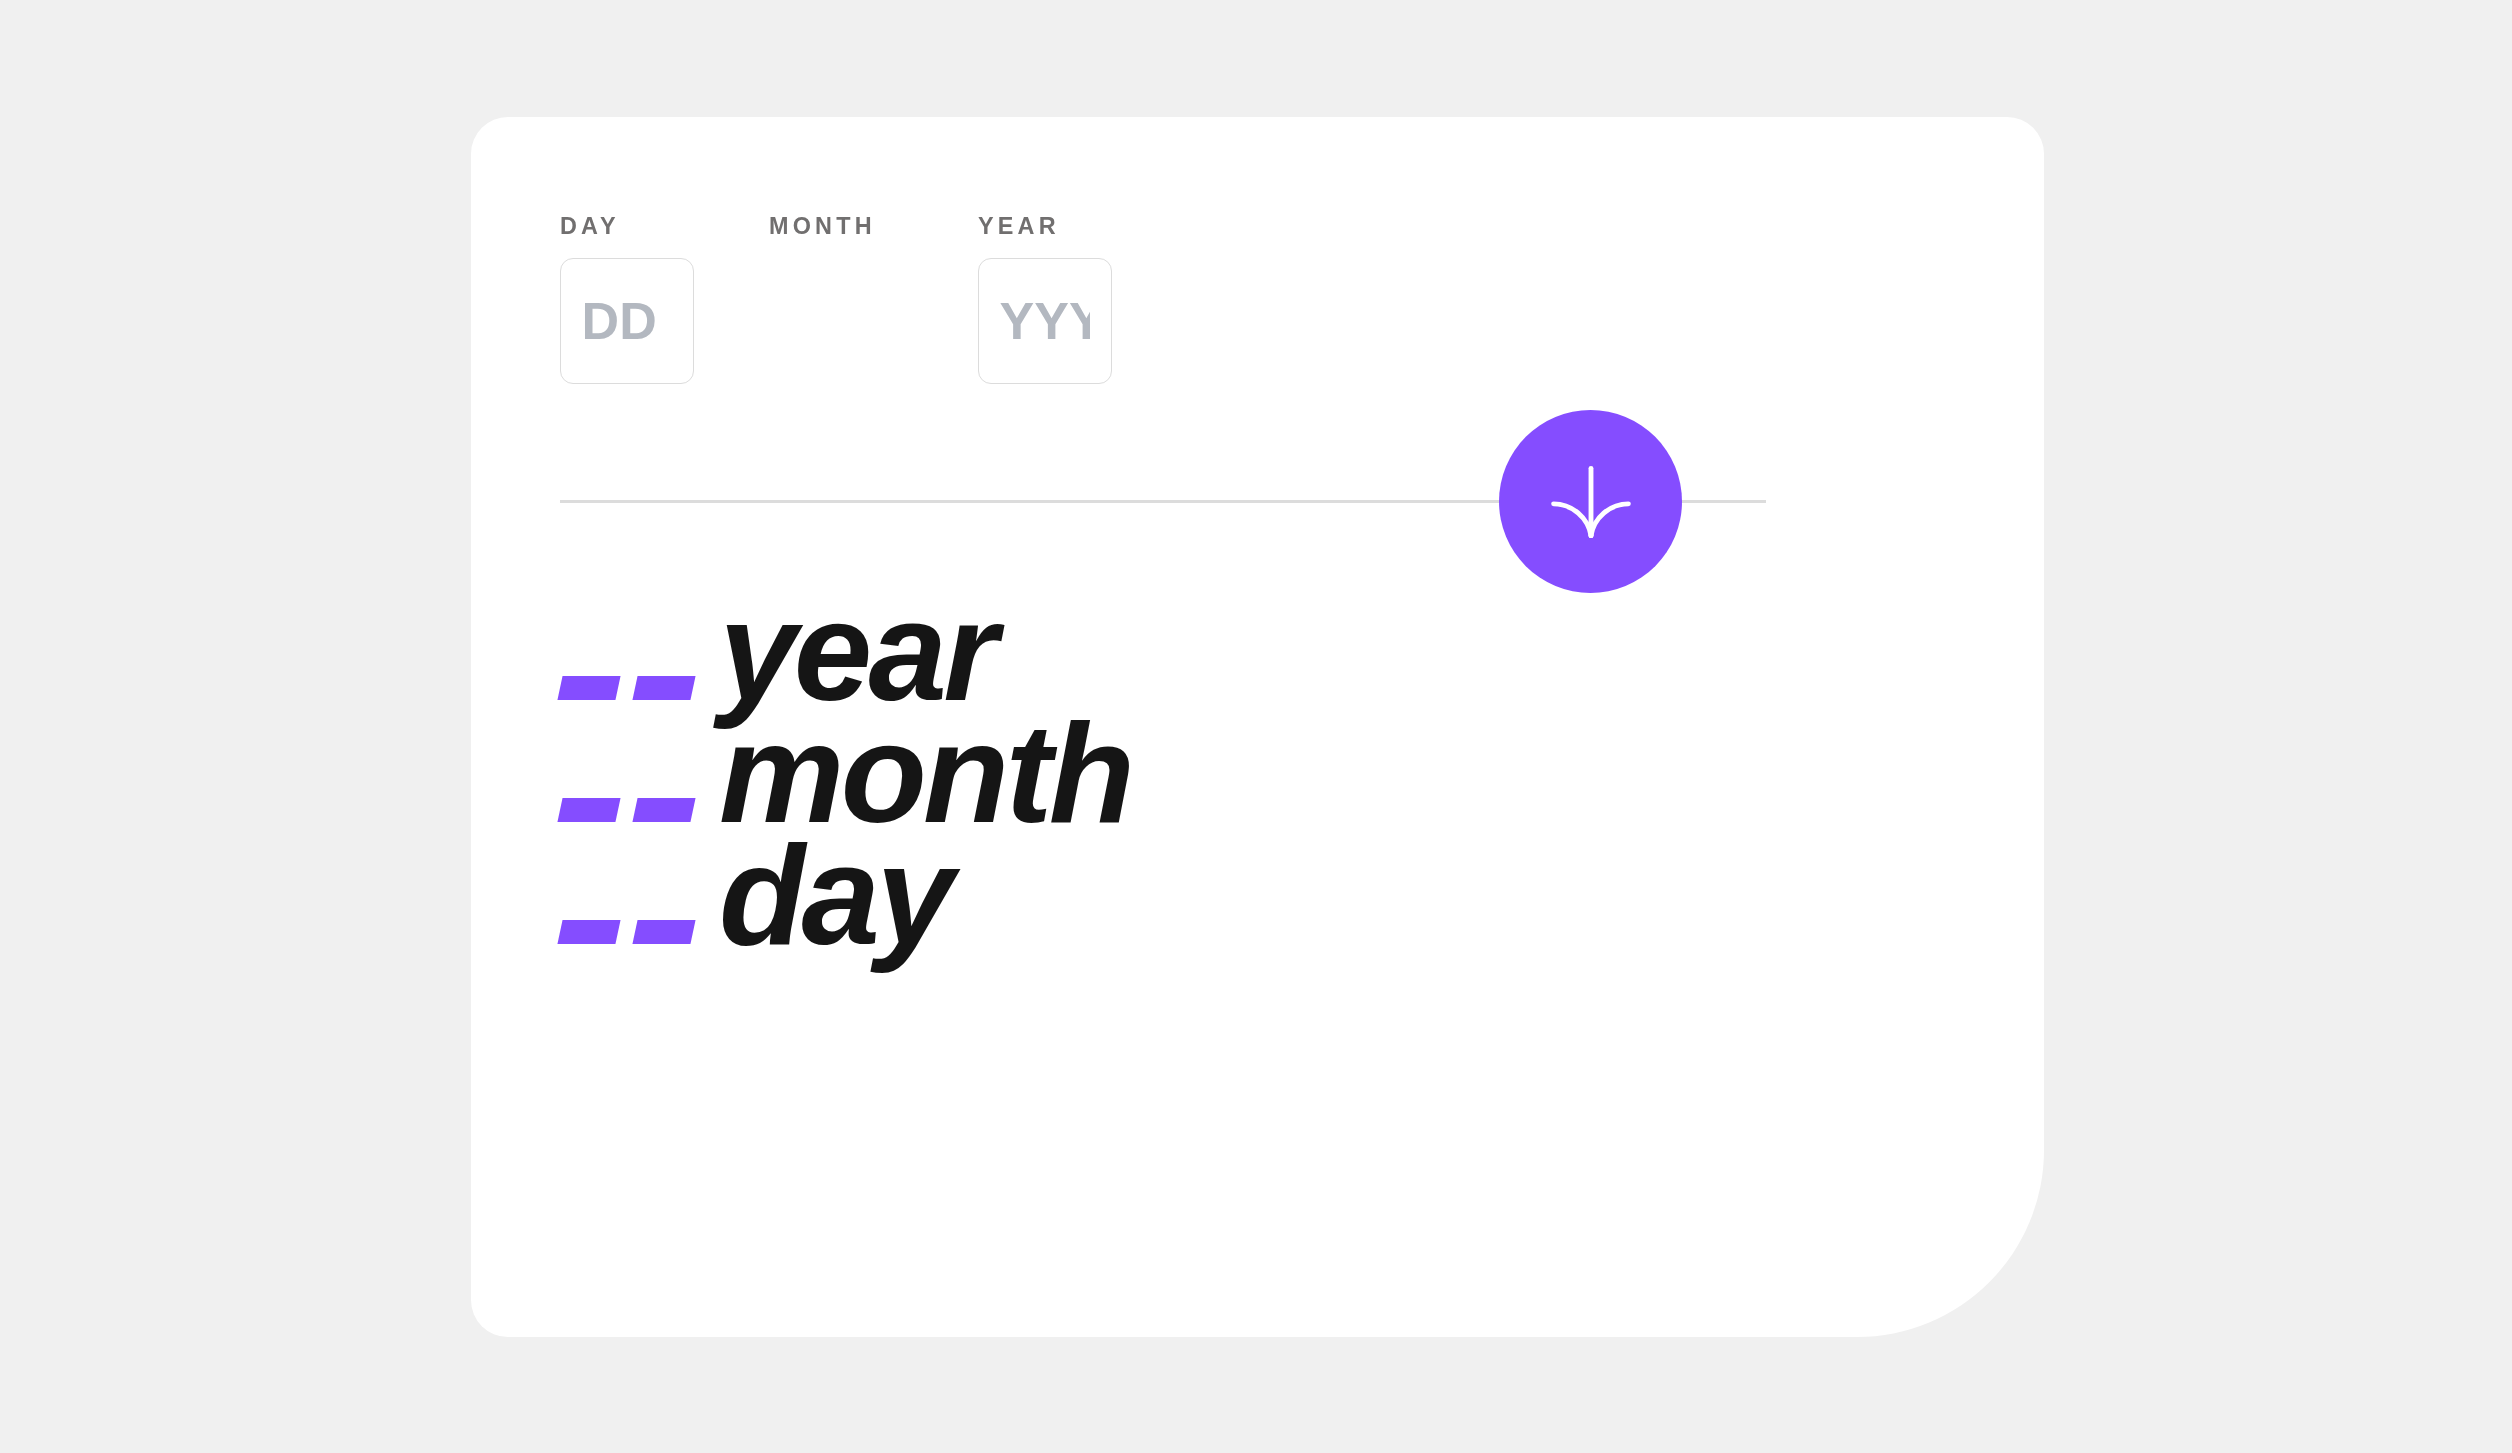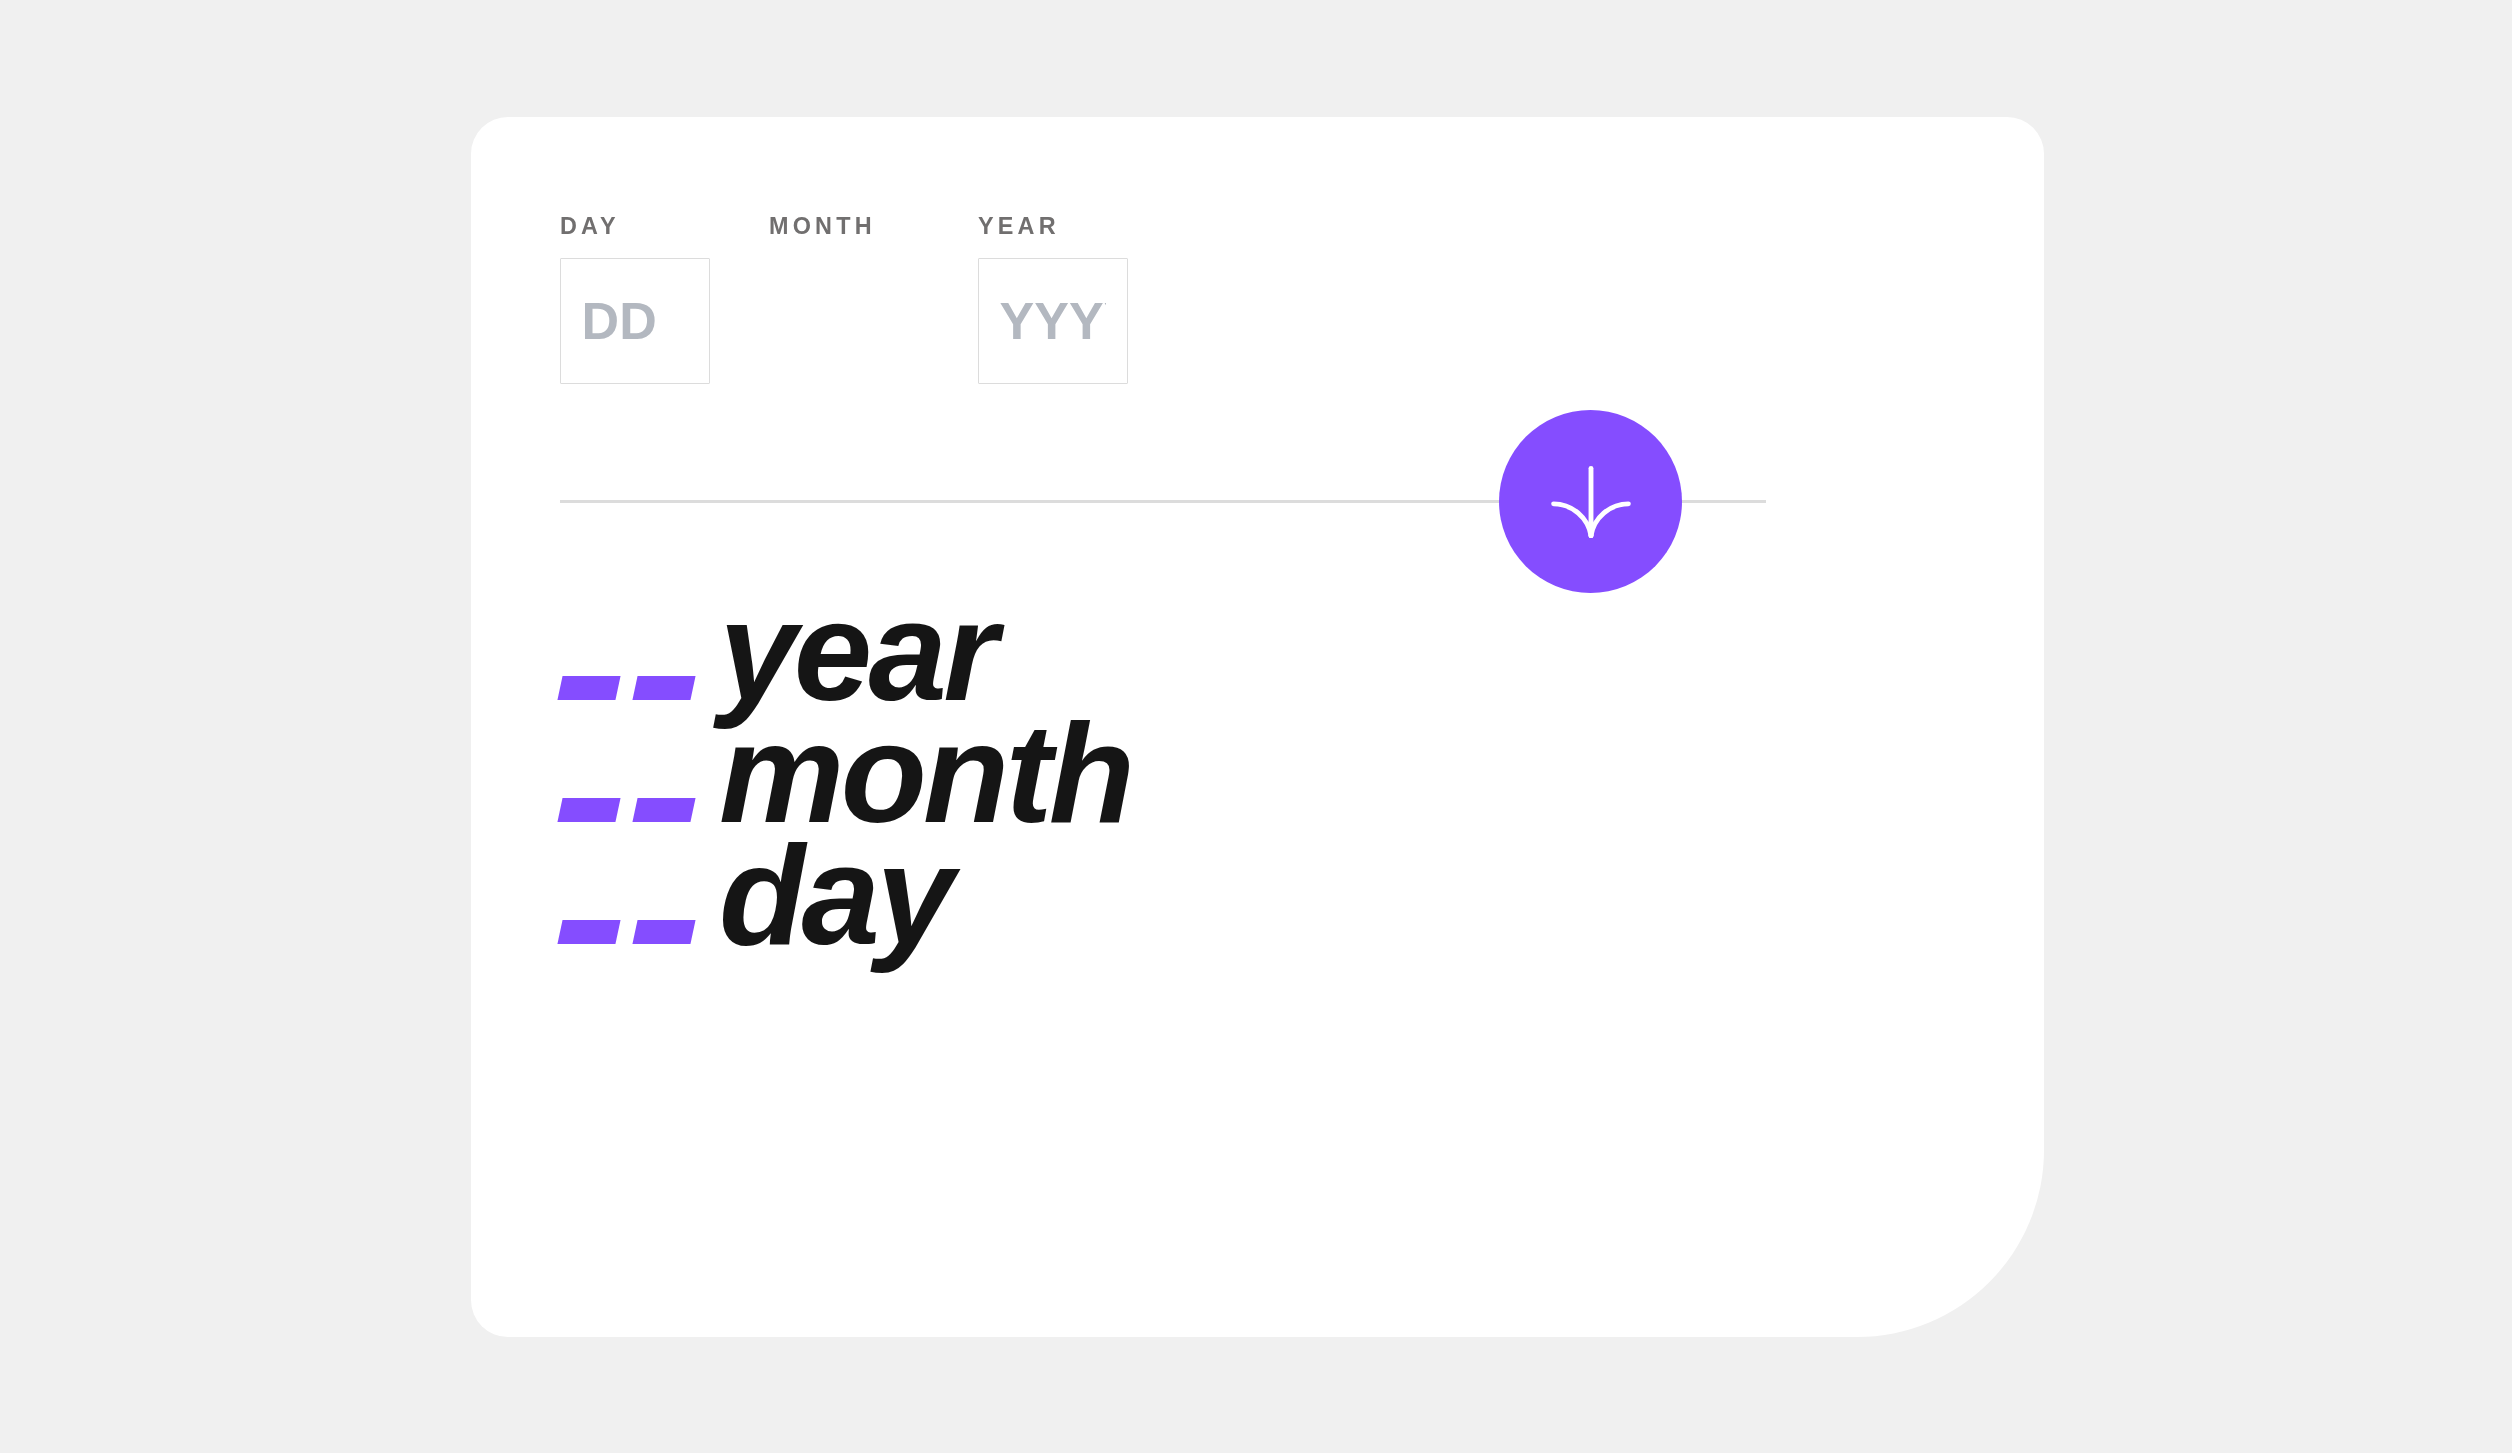--- a/index.html
+++ b/index.html
@@ -46,25 +46,25 @@
     font-size: 23.4px;
     font-weight: bold;
     letter-spacing: 4.2px;
     color: #716f6f;
     margin-bottom: 19.7px;
     line-height: 1;
     text-transform: uppercase;
     user-select: none;
   }
   .field-input {
-    width: 150px;
+    width: 134px;
     height: 126px;
     box-sizing: border-box;
     border: 1.9px solid #dcdcdc;
-    border-radius: 1px;
+    border-radius: 13px;
     background: #ffffff;
     font-family: "Liberation Sans", sans-serif;
     font-size: 52px;
     font-weight: bold;
     color: #151515;
     padding: 0 20.6px;
     outline: none;
   }
   .field-input::placeholder {
     color: #b3b8c0;

